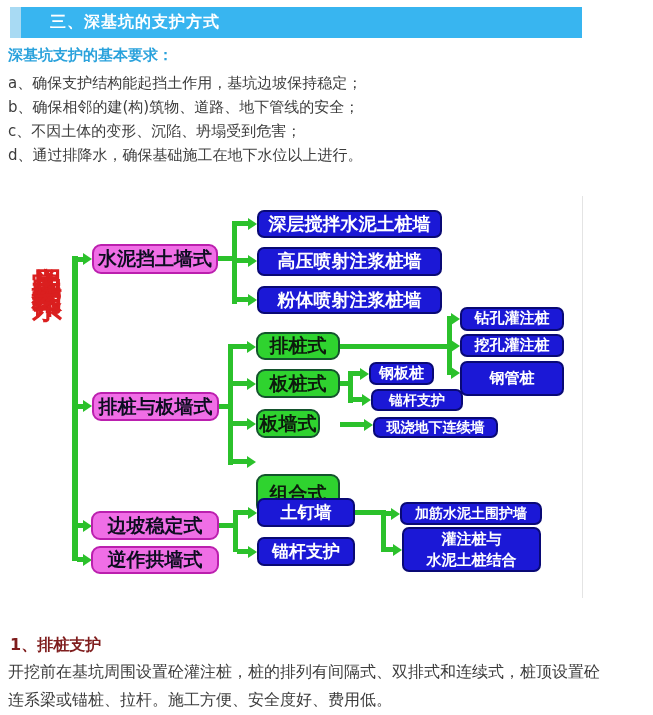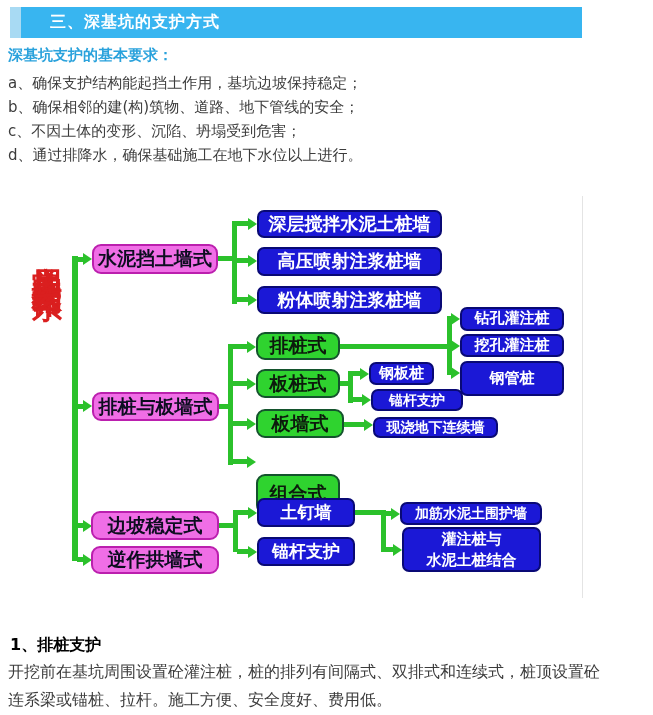--- a/index.html
+++ b/index.html
@@ -45,21 +45,21 @@
   
   .hl,.vl { position:absolute; background:#2bc12b; }
   .ar {
     position:absolute; width:0; height:0;
     border-top:6px solid transparent; border-bottom:6px solid transparent;
     border-left:9px solid #2bc12b;
   }
   .img-edge { position:absolute; left:582px; top:196px; width:1px; height:402px; background:#e4e4e4; }
 
   
-  .sec-heading { position:absolute; left:10px; top:635px; font-size:16px; font-weight:bold; color:#000000; }
+  .sec-heading { position:absolute; left:10px; top:635px; font-size:16px; font-weight:bold; color:#7f1d1d; }
   .sec-body { position:absolute; left:8px; top:658px; width:592px; font-size:16px; line-height:28px; color:#3c3c3c; }
 </style>
 </head>
 <body>
 
 <div class="page">
 
   <div class="hdr-stripe"></div>
   <div class="hdr-bar">
     <span class="hdr-title">三、深基坑的支护方式</span>
@@ -142,21 +142,21 @@
   <div class="box pink" style="left:92px;top:392px;width:127px;height:29px;">排桩与板墙式</div>
   <div class="box pink" style="left:91px;top:511px;width:128px;height:29px;">边坡稳定式</div>
   <div class="box pink" style="left:91px;top:546px;width:128px;height:28px;">逆作拱墙式</div>
 
   <div class="box blue fs18" style="left:257px;top:210px;width:185px;height:28px;">深层搅拌水泥土桩墙</div>
   <div class="box blue fs18" style="left:257px;top:247px;width:185px;height:29px;">高压喷射注浆桩墙</div>
   <div class="box blue fs18" style="left:257px;top:286px;width:185px;height:28px;">粉体喷射注浆桩墙</div>
 
   <div class="box green" style="left:256px;top:332px;width:84px;height:28px;">排桩式</div>
   <div class="box green" style="left:256px;top:369px;width:84px;height:29px;">板桩式</div>
-  <div class="box green" style="left:256px;top:409px;width:88px;height:29px;">板墙式</div>
+  <div class="box green" style="left:256px;top:409px;width:64px;height:29px;">板墙式</div>
   <div class="box green" style="left:256px;top:474px;width:84px;height:40px;">组合式</div>
 
   <div class="box blue fs15" style="left:460px;top:307px;width:104px;height:24px;">钻孔灌注桩</div>
   <div class="box blue fs15" style="left:460px;top:334px;width:104px;height:23px;">挖孔灌注桩</div>
   <div class="box blue fs15" style="left:460px;top:361px;width:104px;height:35px;">钢管桩</div>
   <div class="box blue fs15" style="left:369px;top:362px;width:65px;height:23px;">钢板桩</div>
   <div class="box blue fs14" style="left:371px;top:389px;width:92px;height:22px;">锚杆支护</div>
   <div class="box blue fs14" style="left:373px;top:417px;width:125px;height:21px;">现浇地下连续墙</div>
 
   <div class="box blue fs17" style="left:257px;top:498px;width:98px;height:29px;">土钉墙</div>

